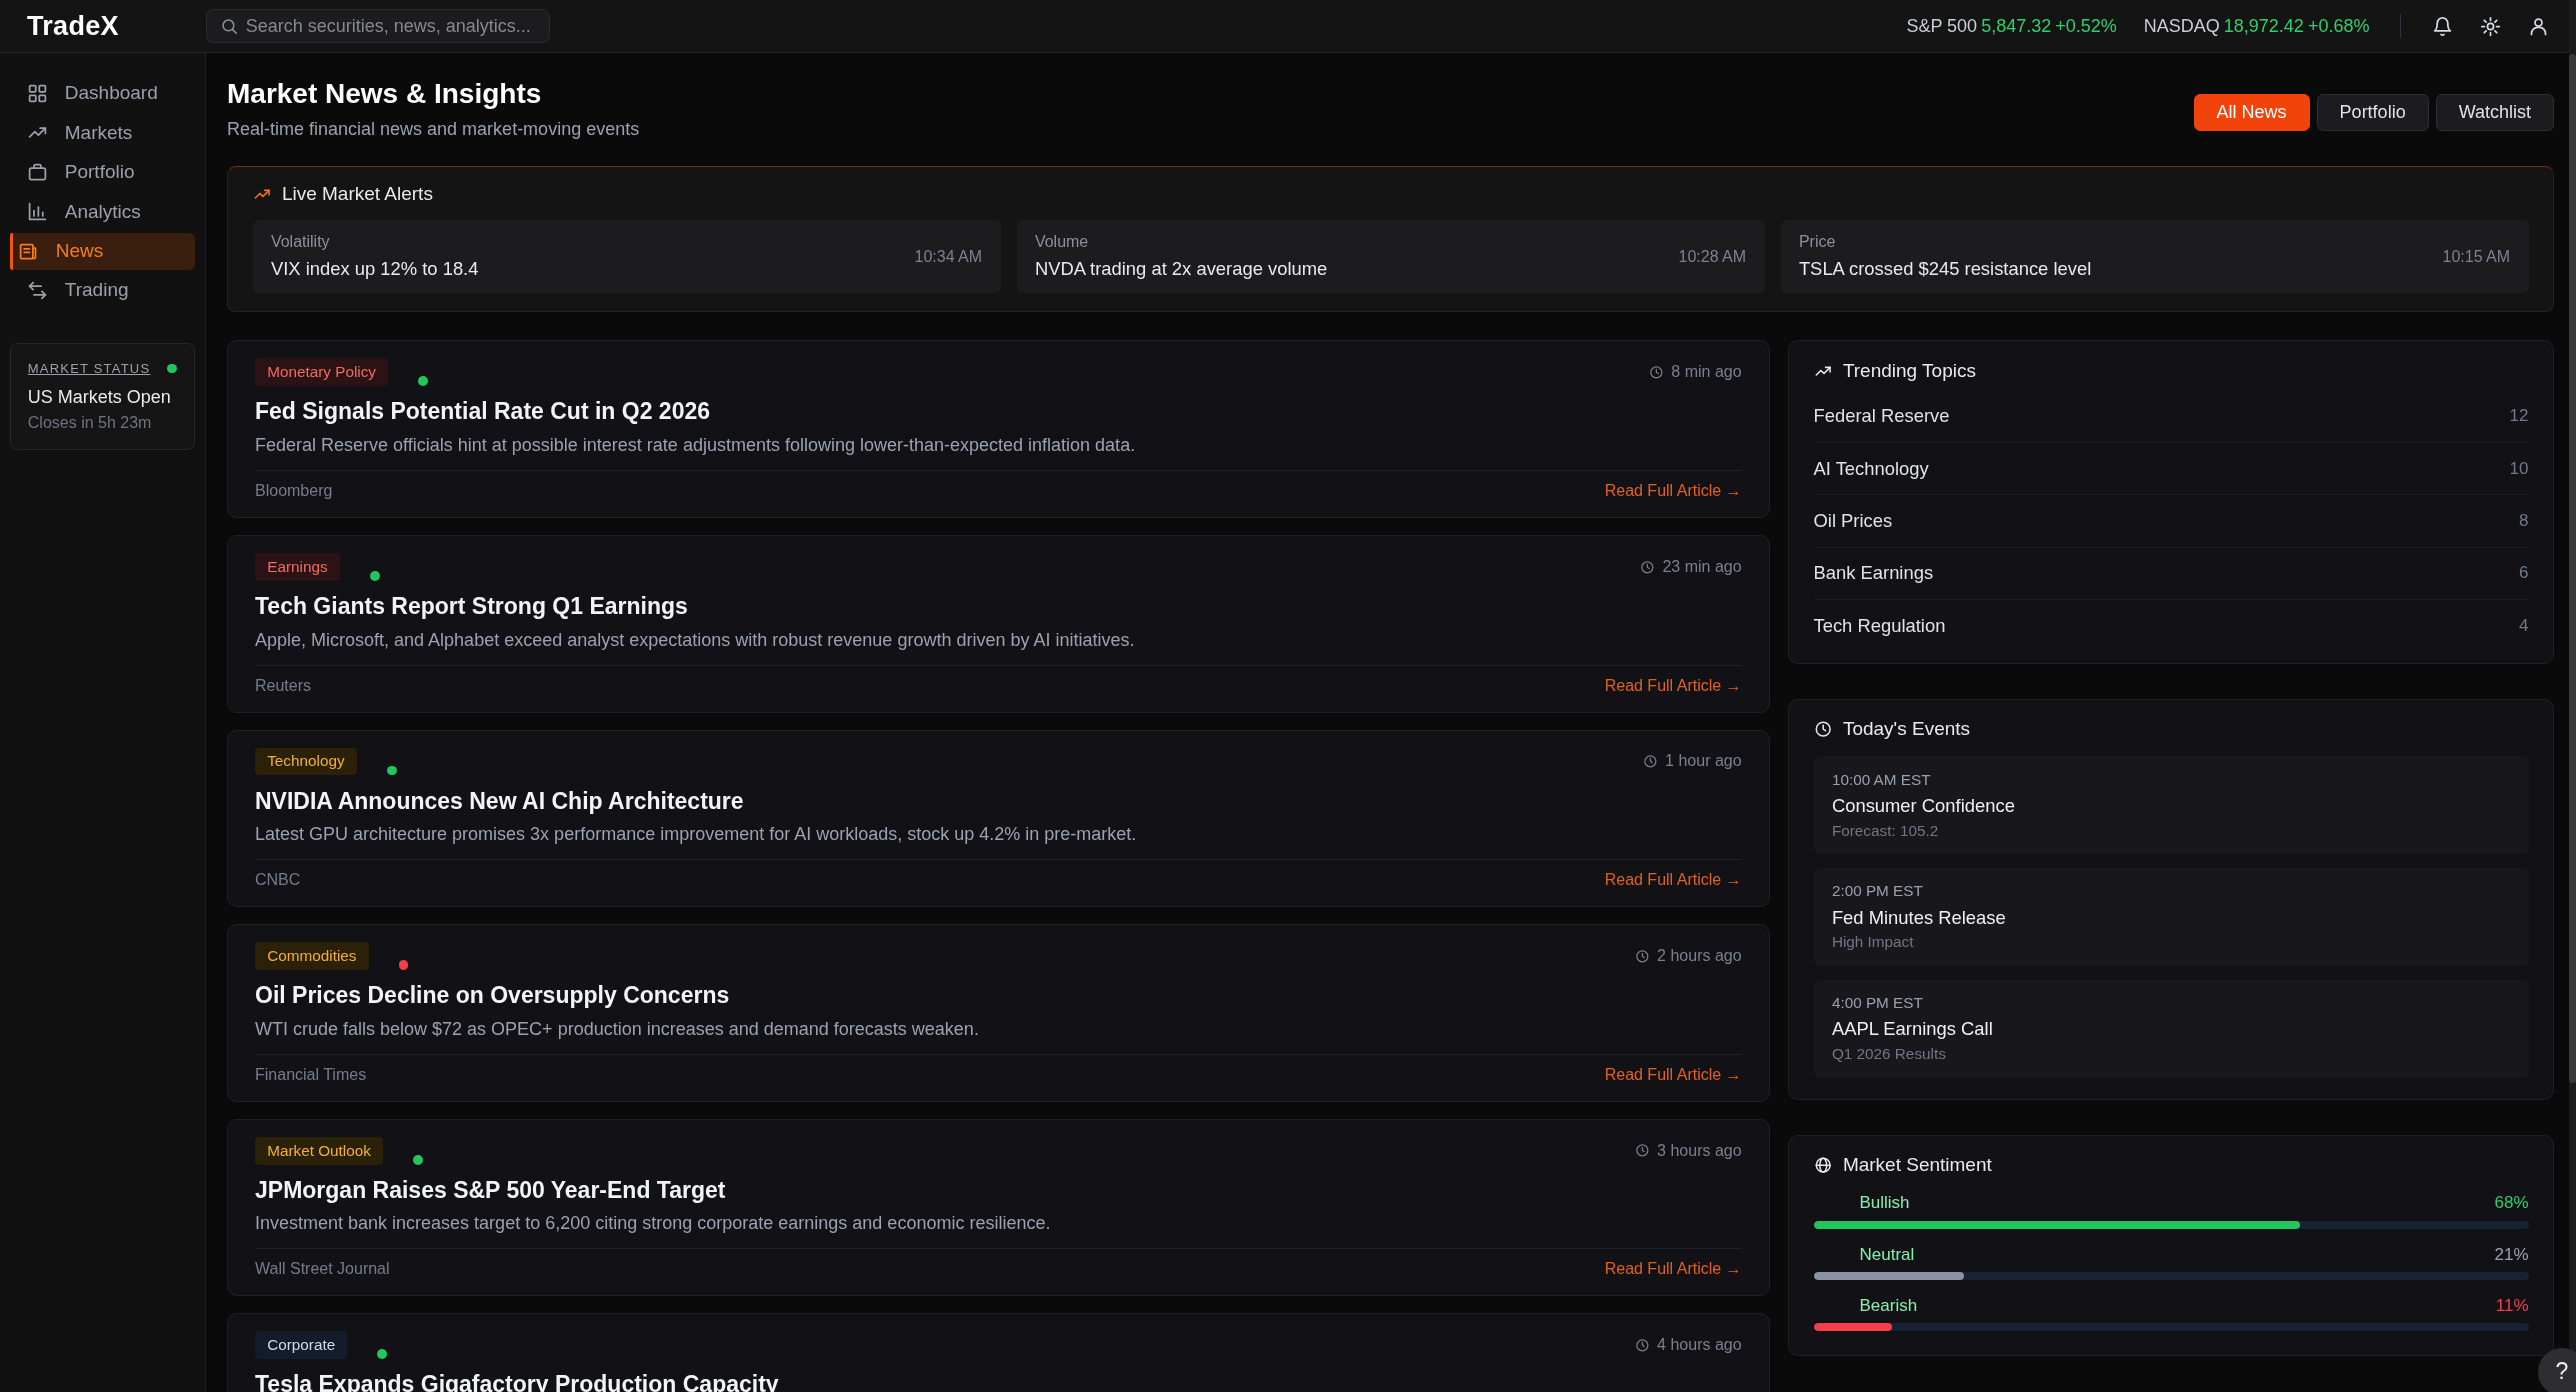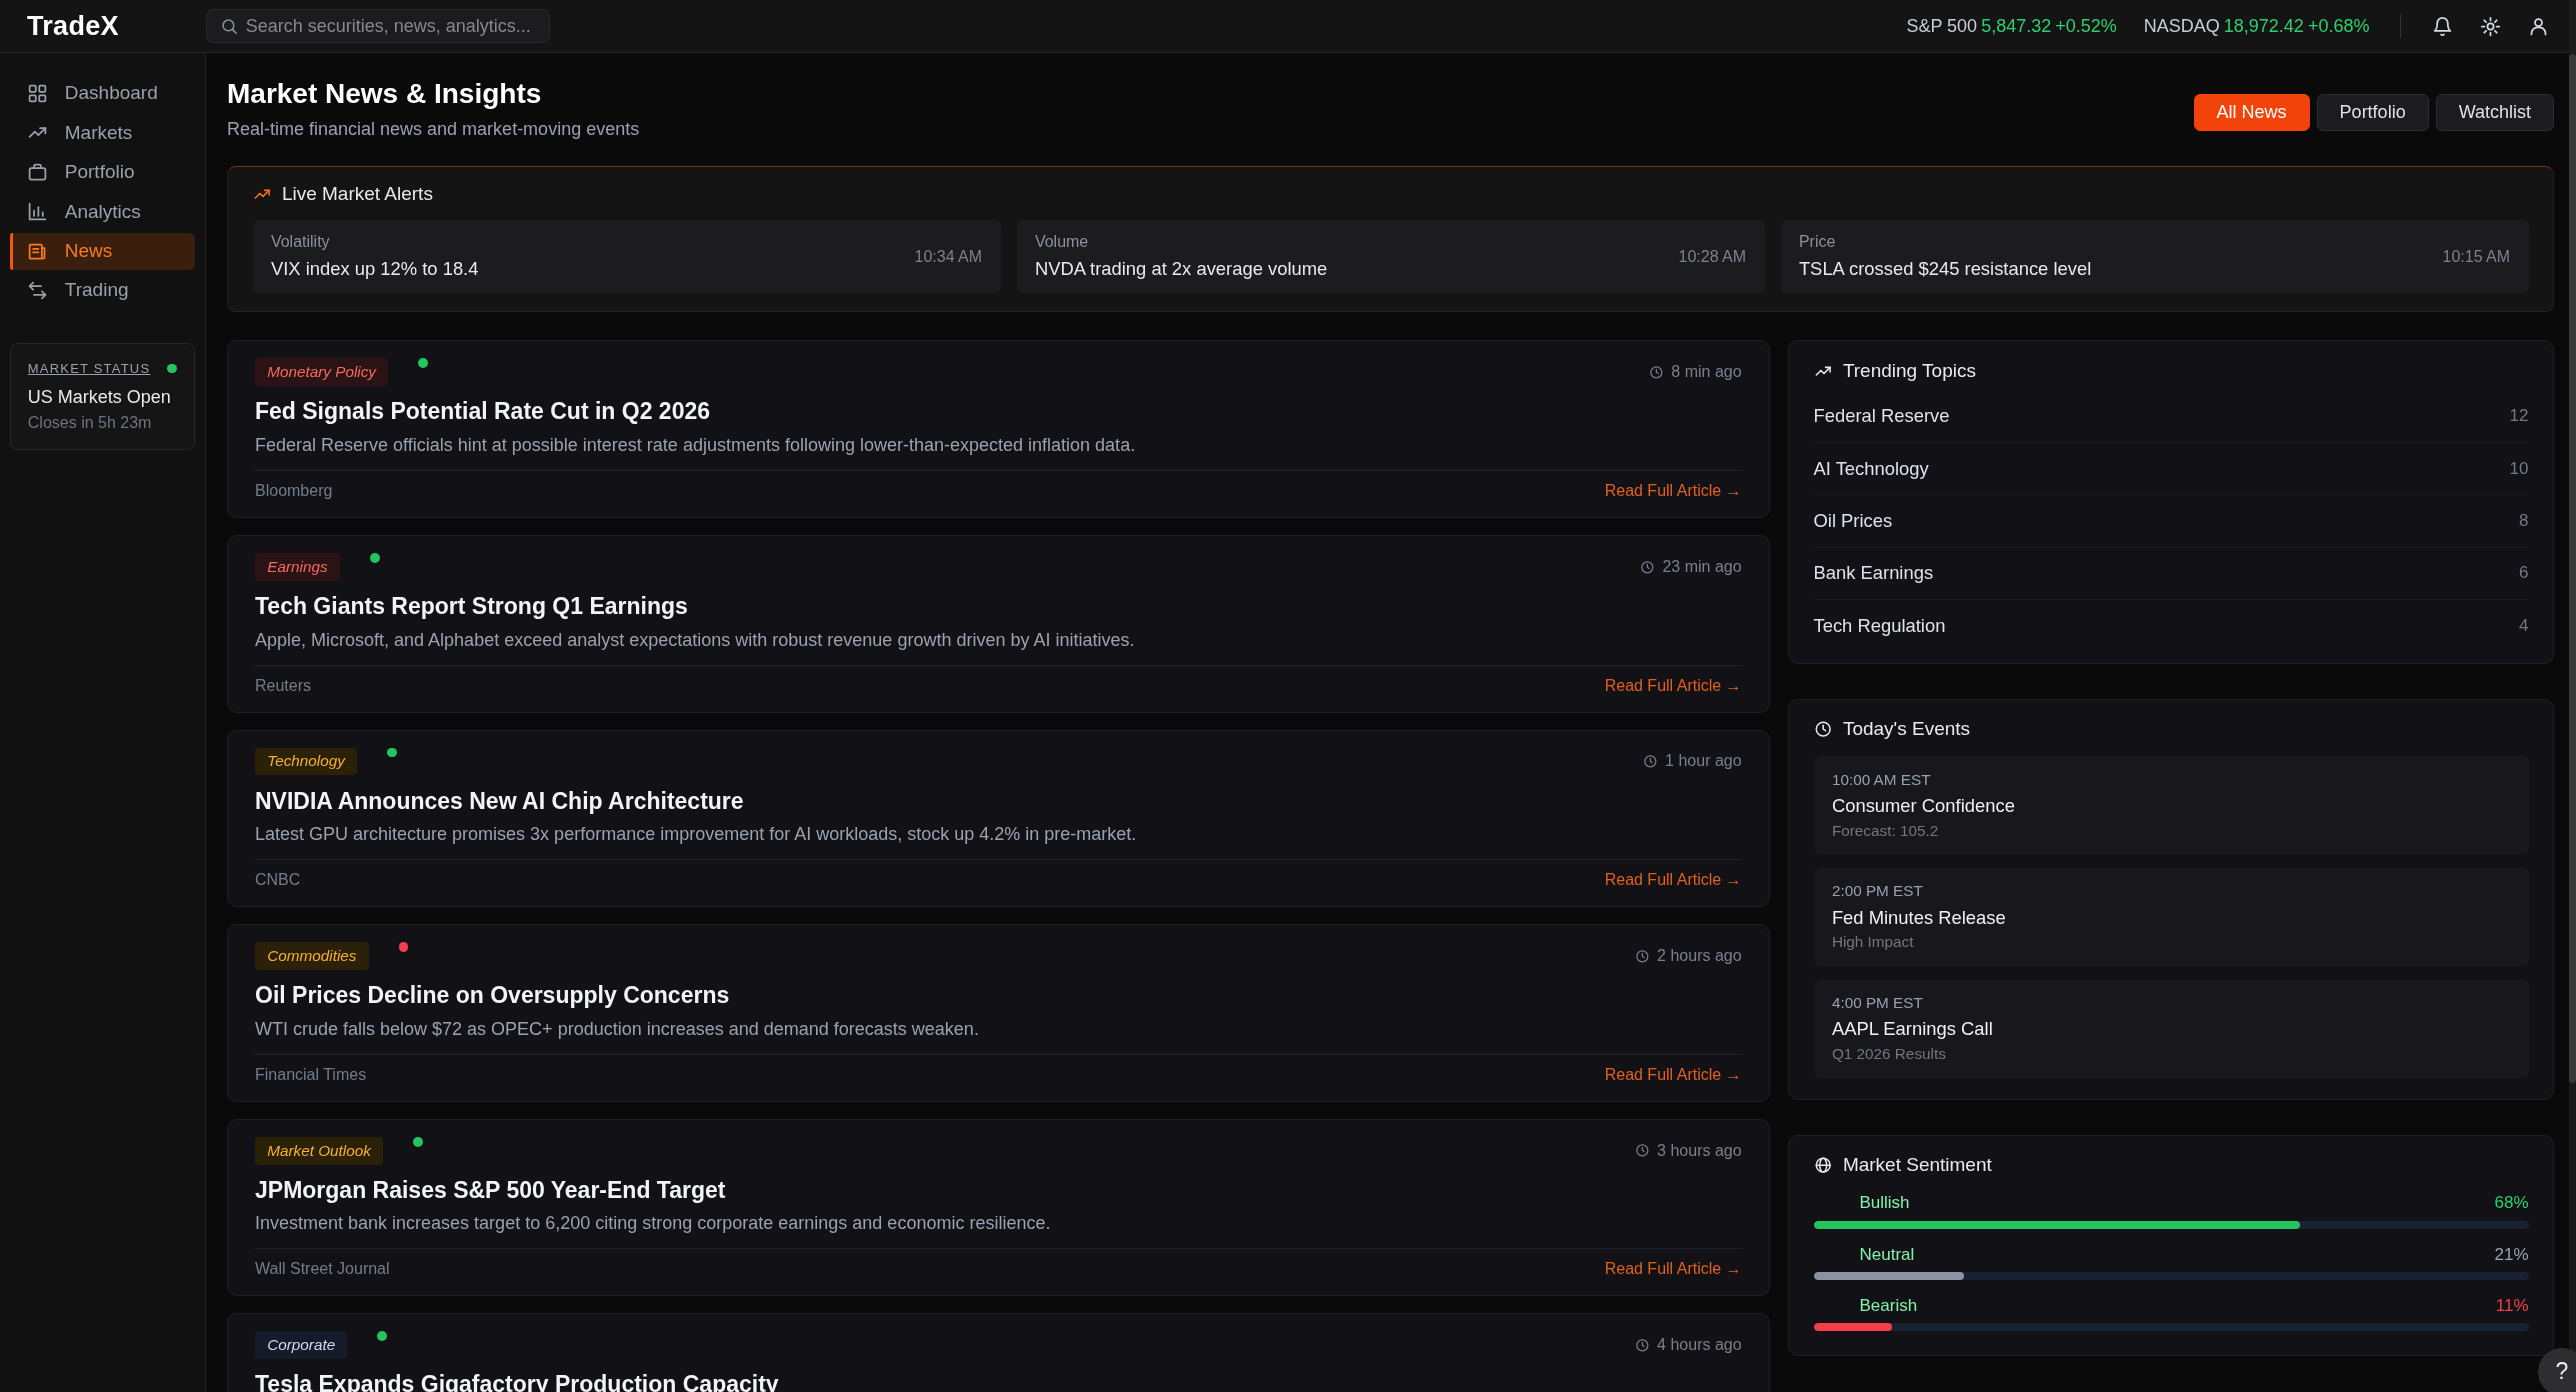--- a/index.html
+++ b/index.html
@@ -30,21 +30,21 @@
   .tb-icon{color:#d7dade;background:none;border:none;cursor:pointer;}
   .tb-icon svg{width:21px;height:21px;}
 
   
   .sidebar{position:absolute;left:0;top:53px;bottom:0;width:206px;background:#111112;
     border-right:0.6px solid #1f1f21;padding-top:19.6px;}
   .nav-item{height:37px;margin:2.4px 9.8px;display:flex;align-items:center;gap:17px;
     padding-left:17px;color:#9aa1ab;font-size:19px;border-radius:6.1px;cursor:pointer;}
   .nav-item svg{width:21px;height:21px;flex:none;}
   .nav-item.active{background:#3a1f0e;border-left:3.1px solid #f4560e;color:var(--nav-orange);
-    padding-left:14px;border-top-left-radius:2.4px;border-bottom-left-radius:2.4px;}
+    padding-left:5px;border-top-left-radius:2.4px;border-bottom-left-radius:2.4px;}
   .mstatus{margin:34px 9.8px 0;border:0.6px solid #272729;border-radius:7.3px;padding:17px;background:#151516;}
   .mstatus-head{display:flex;align-items:center;justify-content:space-between;}
   .mstatus-title{font-size:13px;letter-spacing:1.2px;color:#9aa1ab;text-decoration:underline;}
   .dot{width:9.8px;height:9.8px;border-radius:50%;display:inline-block;}
   .dot-green{background:var(--green);}
   .dot-red{background:var(--red);}
   .mstatus-open{margin-top:11px;font-size:18px;color:#e8eaee;}
   .mstatus-closes{margin-top:6.1px;font-size:16px;color:#6d7480;}
 
   
@@ -66,21 +66,21 @@
   .alert-card{background:#1c1c1f;border-radius:6.1px;padding:13.5px 18.4px;display:flex;
     align-items:center;justify-content:space-between;}
   .alert-label{font-size:16px;color:#8a919d;}
   .alert-text{margin-top:6.1px;font-size:18.4px;color:#e8eaee;}
   .alert-time{font-size:16px;color:#7a828f;}
 
   .columns{display:grid;grid-template-columns:1fr 766px;gap:18.4px;margin-top:28px;align-items:start;}
   .feed{display:flex;flex-direction:column;gap:17px;}
   .article{background:#121216;border:0.6px solid #1e2128;border-radius:9.8px;padding:17px 27px;cursor:pointer;}
   .art-top{display:flex;align-items:center;justify-content:space-between;}
-  .art-left{display:flex;align-items:flex-start;gap:30px;font-style:italic;}
+  .art-left{display:flex;align-items:flex-end;gap:30px;}
   .badge{font-size:15.3px;padding:4.9px 12.2px;border-radius:3.7px;}
   .cat-red{color:#f26b5e;background:#2b1214;}
   .cat-amber{color:var(--amber);background:#2b2008;}
   .cat-blue{color:#cfdaea;background:#141c2b;}
   .art-time{display:flex;align-items:center;gap:7.3px;font-size:16px;color:#78808d;}
   .art-time svg{width:14.7px;height:14.7px;}
   .art-title{margin-top:12.2px;font-size:23px;font-weight:600;color:#f2f4f7;}
   .art-sum{margin-top:8.6px;font-size:18px;color:#9aa2b1;line-height:1.25;}
   .art-foot{margin-top:13.5px;border-top:0.6px solid #1d2230;padding-top:11px;
     display:flex;justify-content:space-between;}

